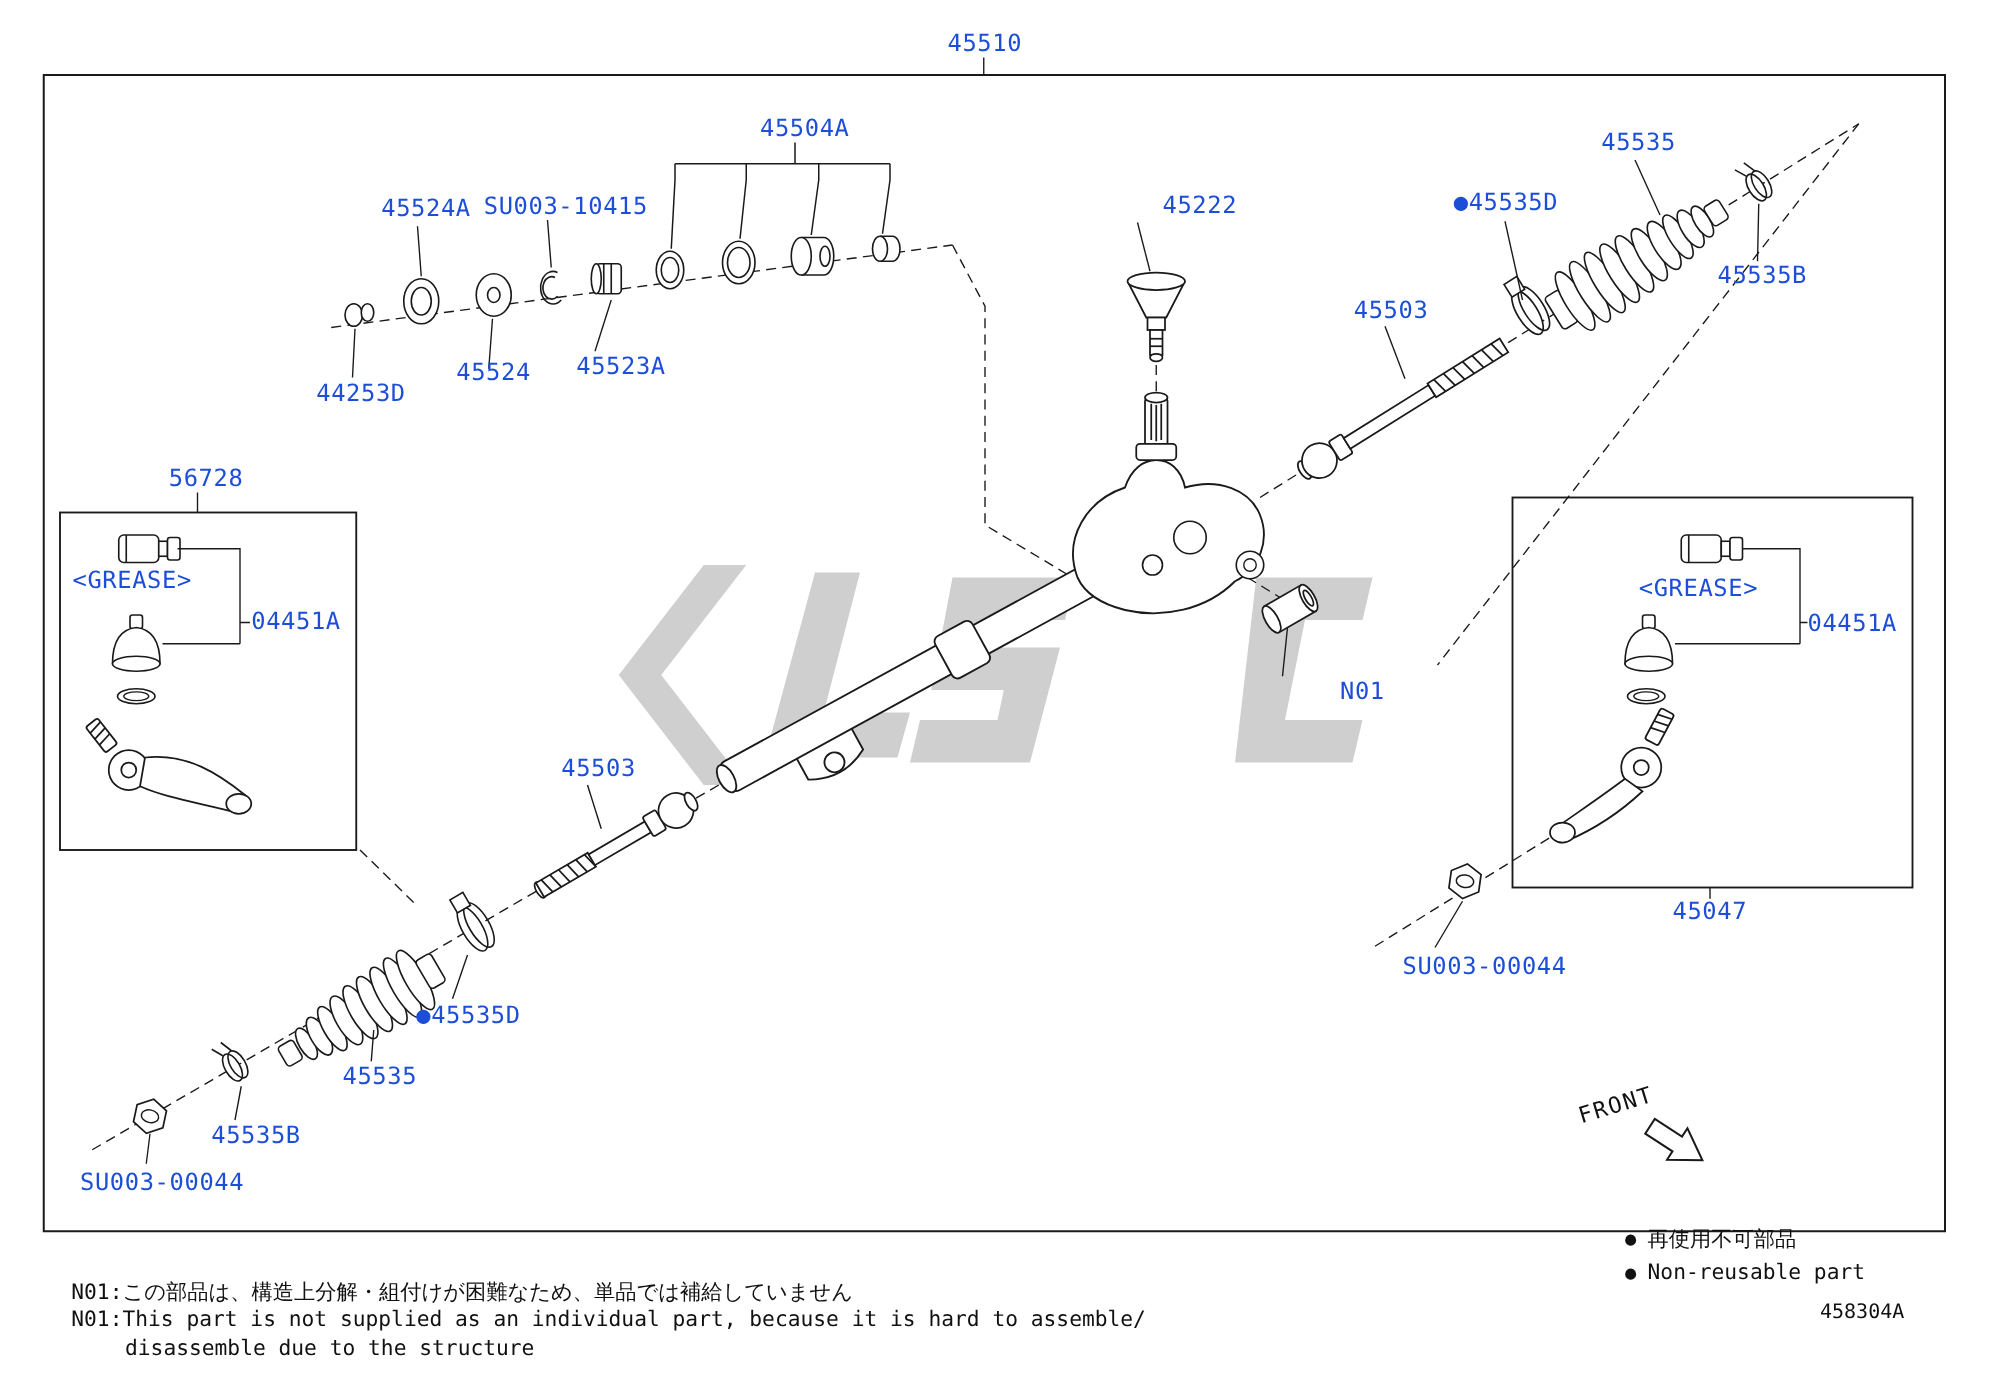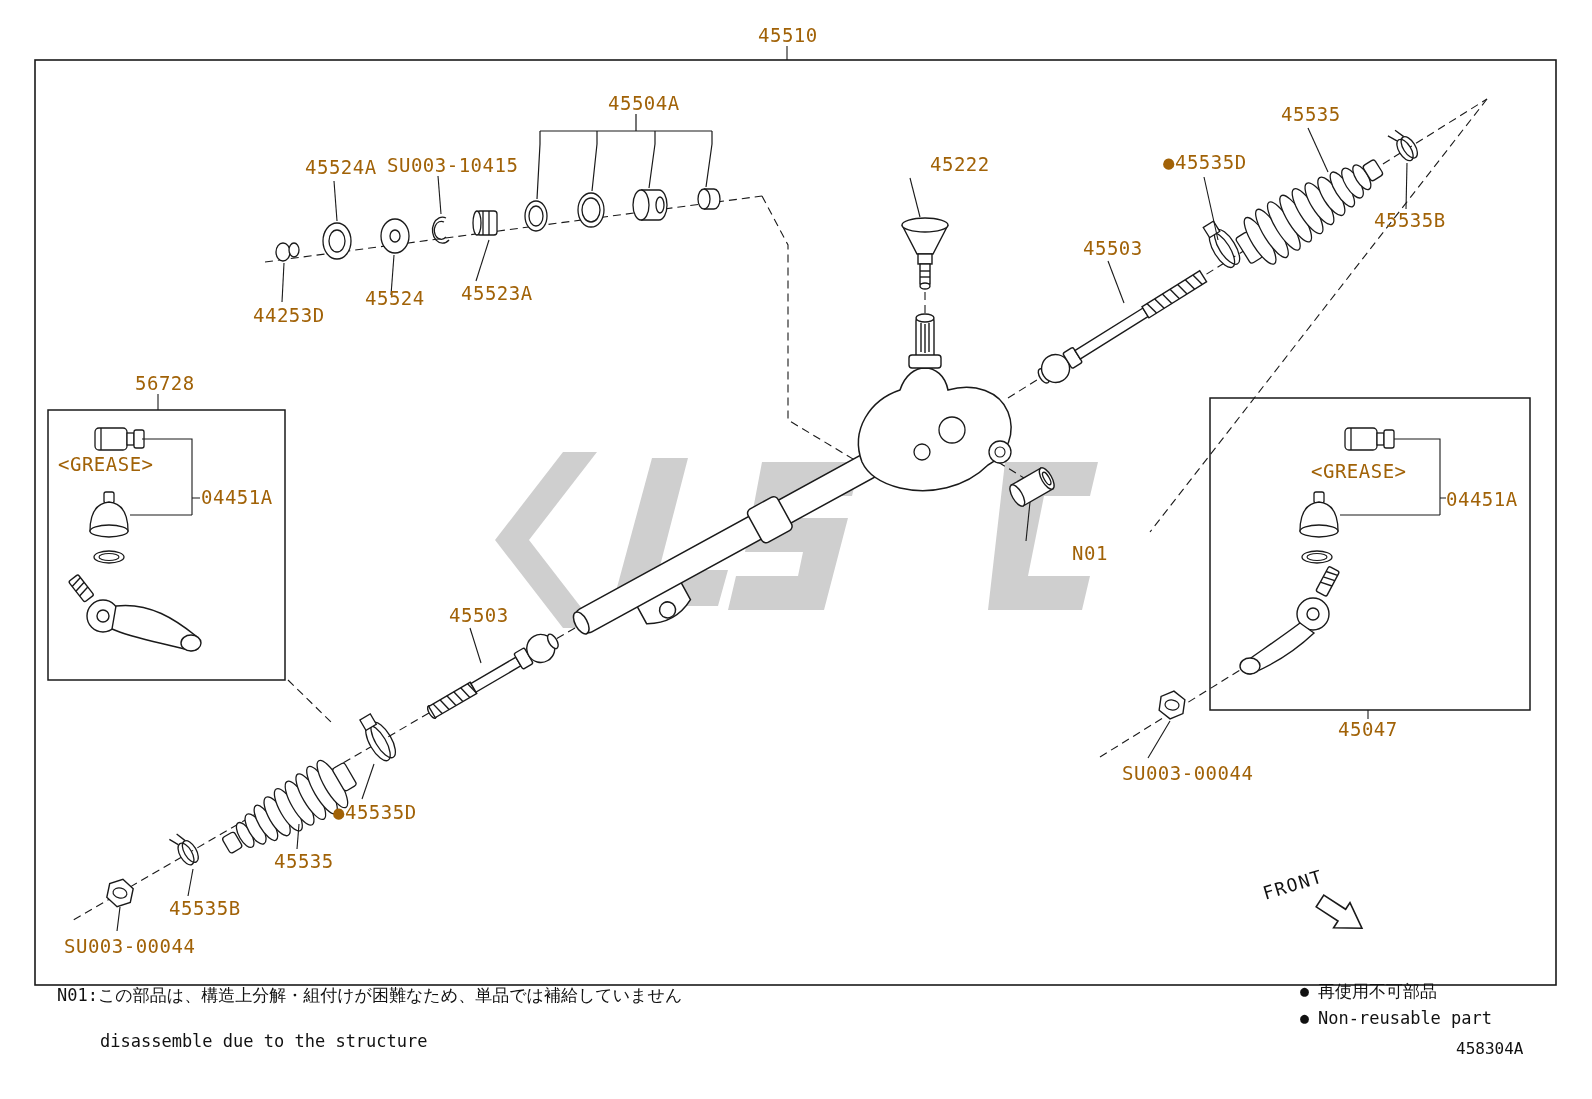--- a/index.html
+++ b/index.html
@@ -4,23 +4,23 @@
 <style>
   html,body{margin:0;padding:0;background:#fff;}
   .stage{
     position:relative;width:1592px;height:1099px;background:#ffffff;
     font-family:"DejaVu Sans Mono","Liberation Mono",monospace;color:#111;
     overflow:hidden;
   }
   svg.art{position:absolute;left:0;top:0;}
   .lbl{
     position:absolute;font-size:19px;line-height:1.05;white-space:pre;
-    letter-spacing:.5px;color:#a16207;
+    letter-spacing:.5px;color:#1d4ed8;
   }
-  .note{position:absolute;font-size:17px;white-space:pre;color:#111;}
+  .note{position:absolute;font-size:17px;white-space:pre;color:#111;margin-top:38px;}
   .legend-row{position:absolute;display:flex;align-items:center;gap:9px;font-size:17px;color:#111;}
   .legend-row .bullet{font-size:15px;line-height:1;}
   .front{
     position:absolute;font-size:18px;letter-spacing:1.5px;
     transform:rotate(-17deg);color:#111;
   }
   .docnum{position:absolute;font-size:16px;color:#111;}
 </style>
 </head>
 <body>
@@ -314,20 +314,21 @@
   <div class="lbl" style="left:333px;top:803px">●45535D</div>
   <div class="lbl" style="left:274px;top:852px">45535</div>
   <div class="lbl" style="left:1338px;top:720px">45047</div>
   <div class="lbl small" style="left:1122px;top:764px">SU003-00044</div>
   <div class="lbl" style="left:169px;top:899px">45535B</div>
   <div class="lbl small" style="left:64px;top:937px">SU003-00044</div>
 
   <div class="front" style="left:1262px;top:874px">FRONT</div>
 
   <div class="note" style="left:57px;top:984px">N01:この部品は、構造上分解・組付けが困難なため、単品では補給していません</div>
+  <div class="note" style="left:57px;top:1008px">N01:This part is not supplied as an individual part, because it is hard to assemble/</div>
   <div class="note" style="left:100px;top:1031px">disassemble due to the structure</div>
 
   <div class="legend-row" style="left:1300px;top:980px">
     <span class="bullet">●</span>
     <span>再使用不可部品</span>
   </div>
   <div class="legend-row" style="left:1300px;top:1008px">
     <span class="bullet">●</span>
     <span>Non-reusable part</span>
   </div>

